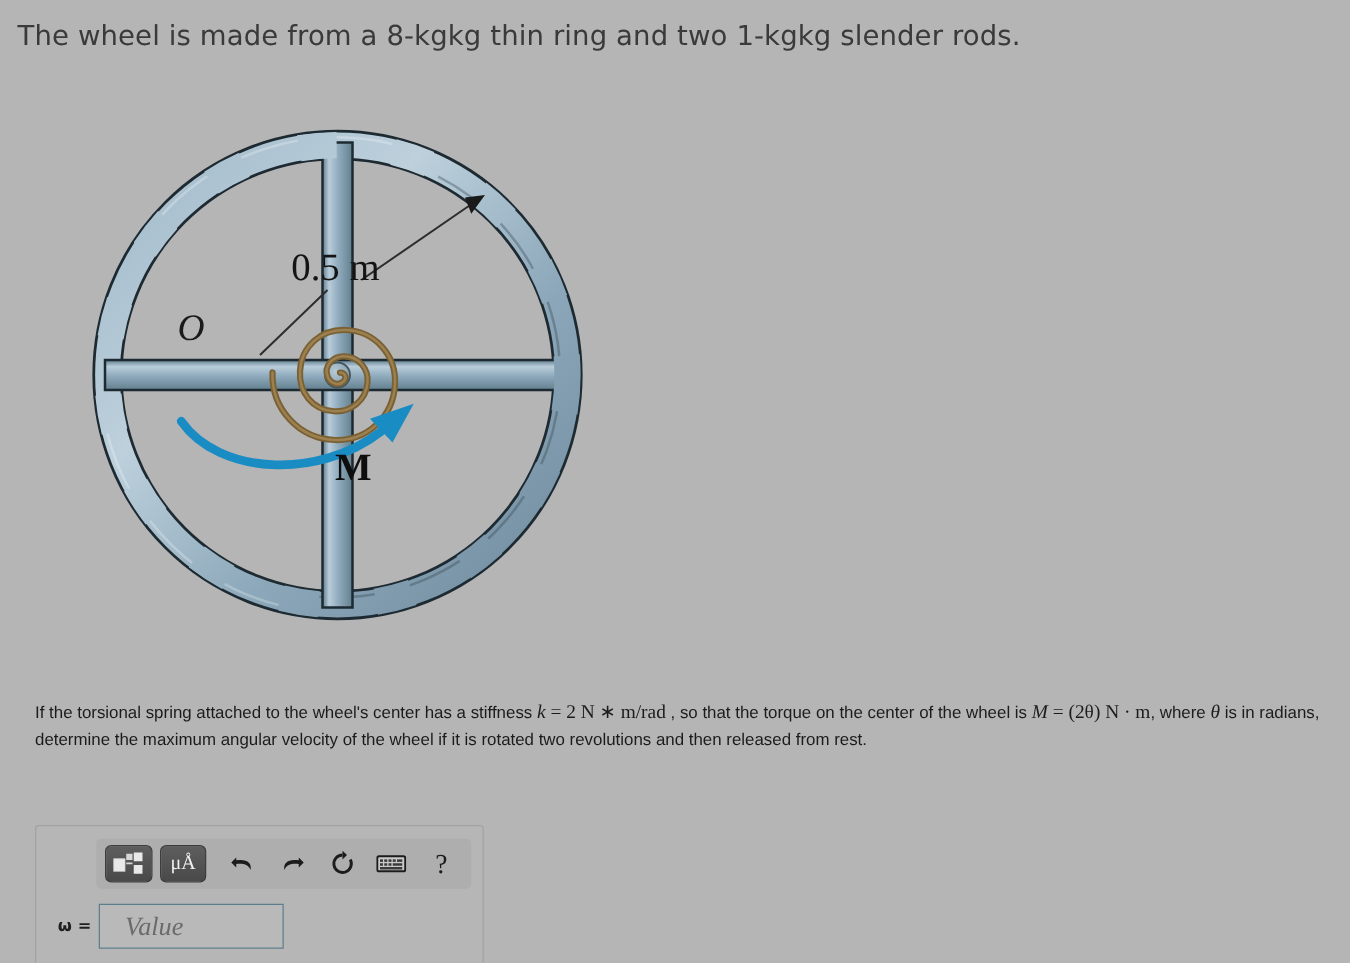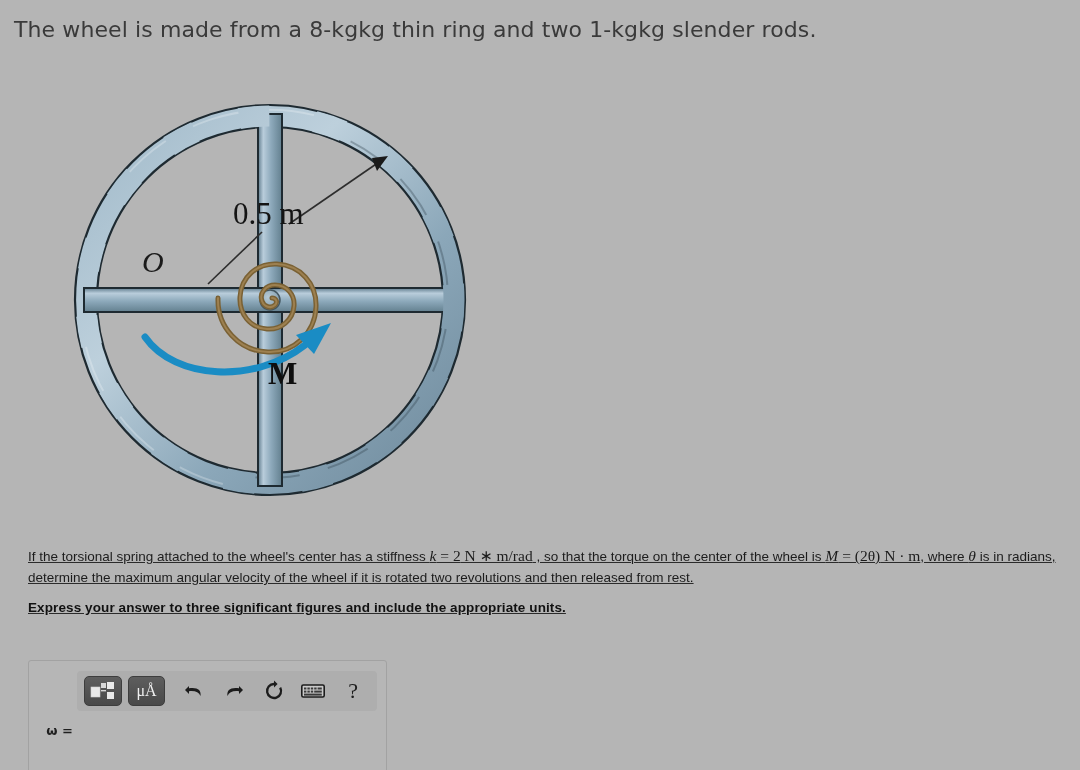--- a/index.html
+++ b/index.html
@@ -39,23 +39,22 @@
     height: 440px;
   }
   .figure-wrap svg {
     display: block;
   }
 
   
   .question-block {
     position: absolute;
     left: 28px;
-    top: 544px;
+    top: 558px;
     width: 1034px;
-    text-decoration: underline;
   }
   .q-line {
     font-size: 13.5px;
     line-height: 1.55;
     color: #1c1c1c;
     font-family: "Liberation Sans", sans-serif;
   }
   .q-line .mathit {
     font-family: "Liberation Serif", serif;
     font-style: italic;
@@ -257,21 +256,20 @@
       <polygon points="331,231 296,243 314,262" fill="#1a8cc4"></polygon>
     </g>
     <text x="268" y="292" font-family="Liberation Serif, serif" font-weight="bold" font-size="31" fill="#0e0e0e">M</text>
   </svg>
 </div>
 
 <div class="question-block">
   <div class="q-line">
     <span>If the torsional spring attached to the wheel's center has a stiffness </span><span class="mathit">k</span><span class="mathrm"> = 2</span><span class="mathrm"> N ∗ m/rad</span><span> , so that the torque on the center of the wheel is </span><span class="mathit">M</span><span class="mathrm"> = (2θ)</span><span class="mathrm"> N · m</span><span>, where </span><span class="mathit">θ</span><span> is in radians, determine the maximum angular velocity of the wheel if it is rotated two revolutions and then released from rest.</span>
   </div>
-  <div class="q-instruct">Express your answer to three significant figures and include the appropriate units.</div>
 </div>
 
 <div class="answer-box">
 
   <div class="toolbar">
 
     <div class="tb-btn">
       <svg width="26" height="20" viewBox="0 0 26 20">
         <rect x="1" y="6" width="9" height="10" fill="#e9e9e9" stroke="#cfcfcf" stroke-width="0.6"></rect>
         <rect x="11" y="2" width="5" height="5" fill="#d8d8d8"></rect>
@@ -324,15 +322,18 @@
       </svg>
     </div>
 
     <div class="tb-icon">
       <span style="font-family:'Liberation Serif',serif;font-size:22px;color:#1c1c1c;">?</span>
     </div>
   </div>
 
   <div class="input-row">
     <div class="omega-label">ω =</div>
+    <div class="field field-value">
+      <span>Value</span>
+    </div>
   </div>
 
 </div>
 
 </body></html>

